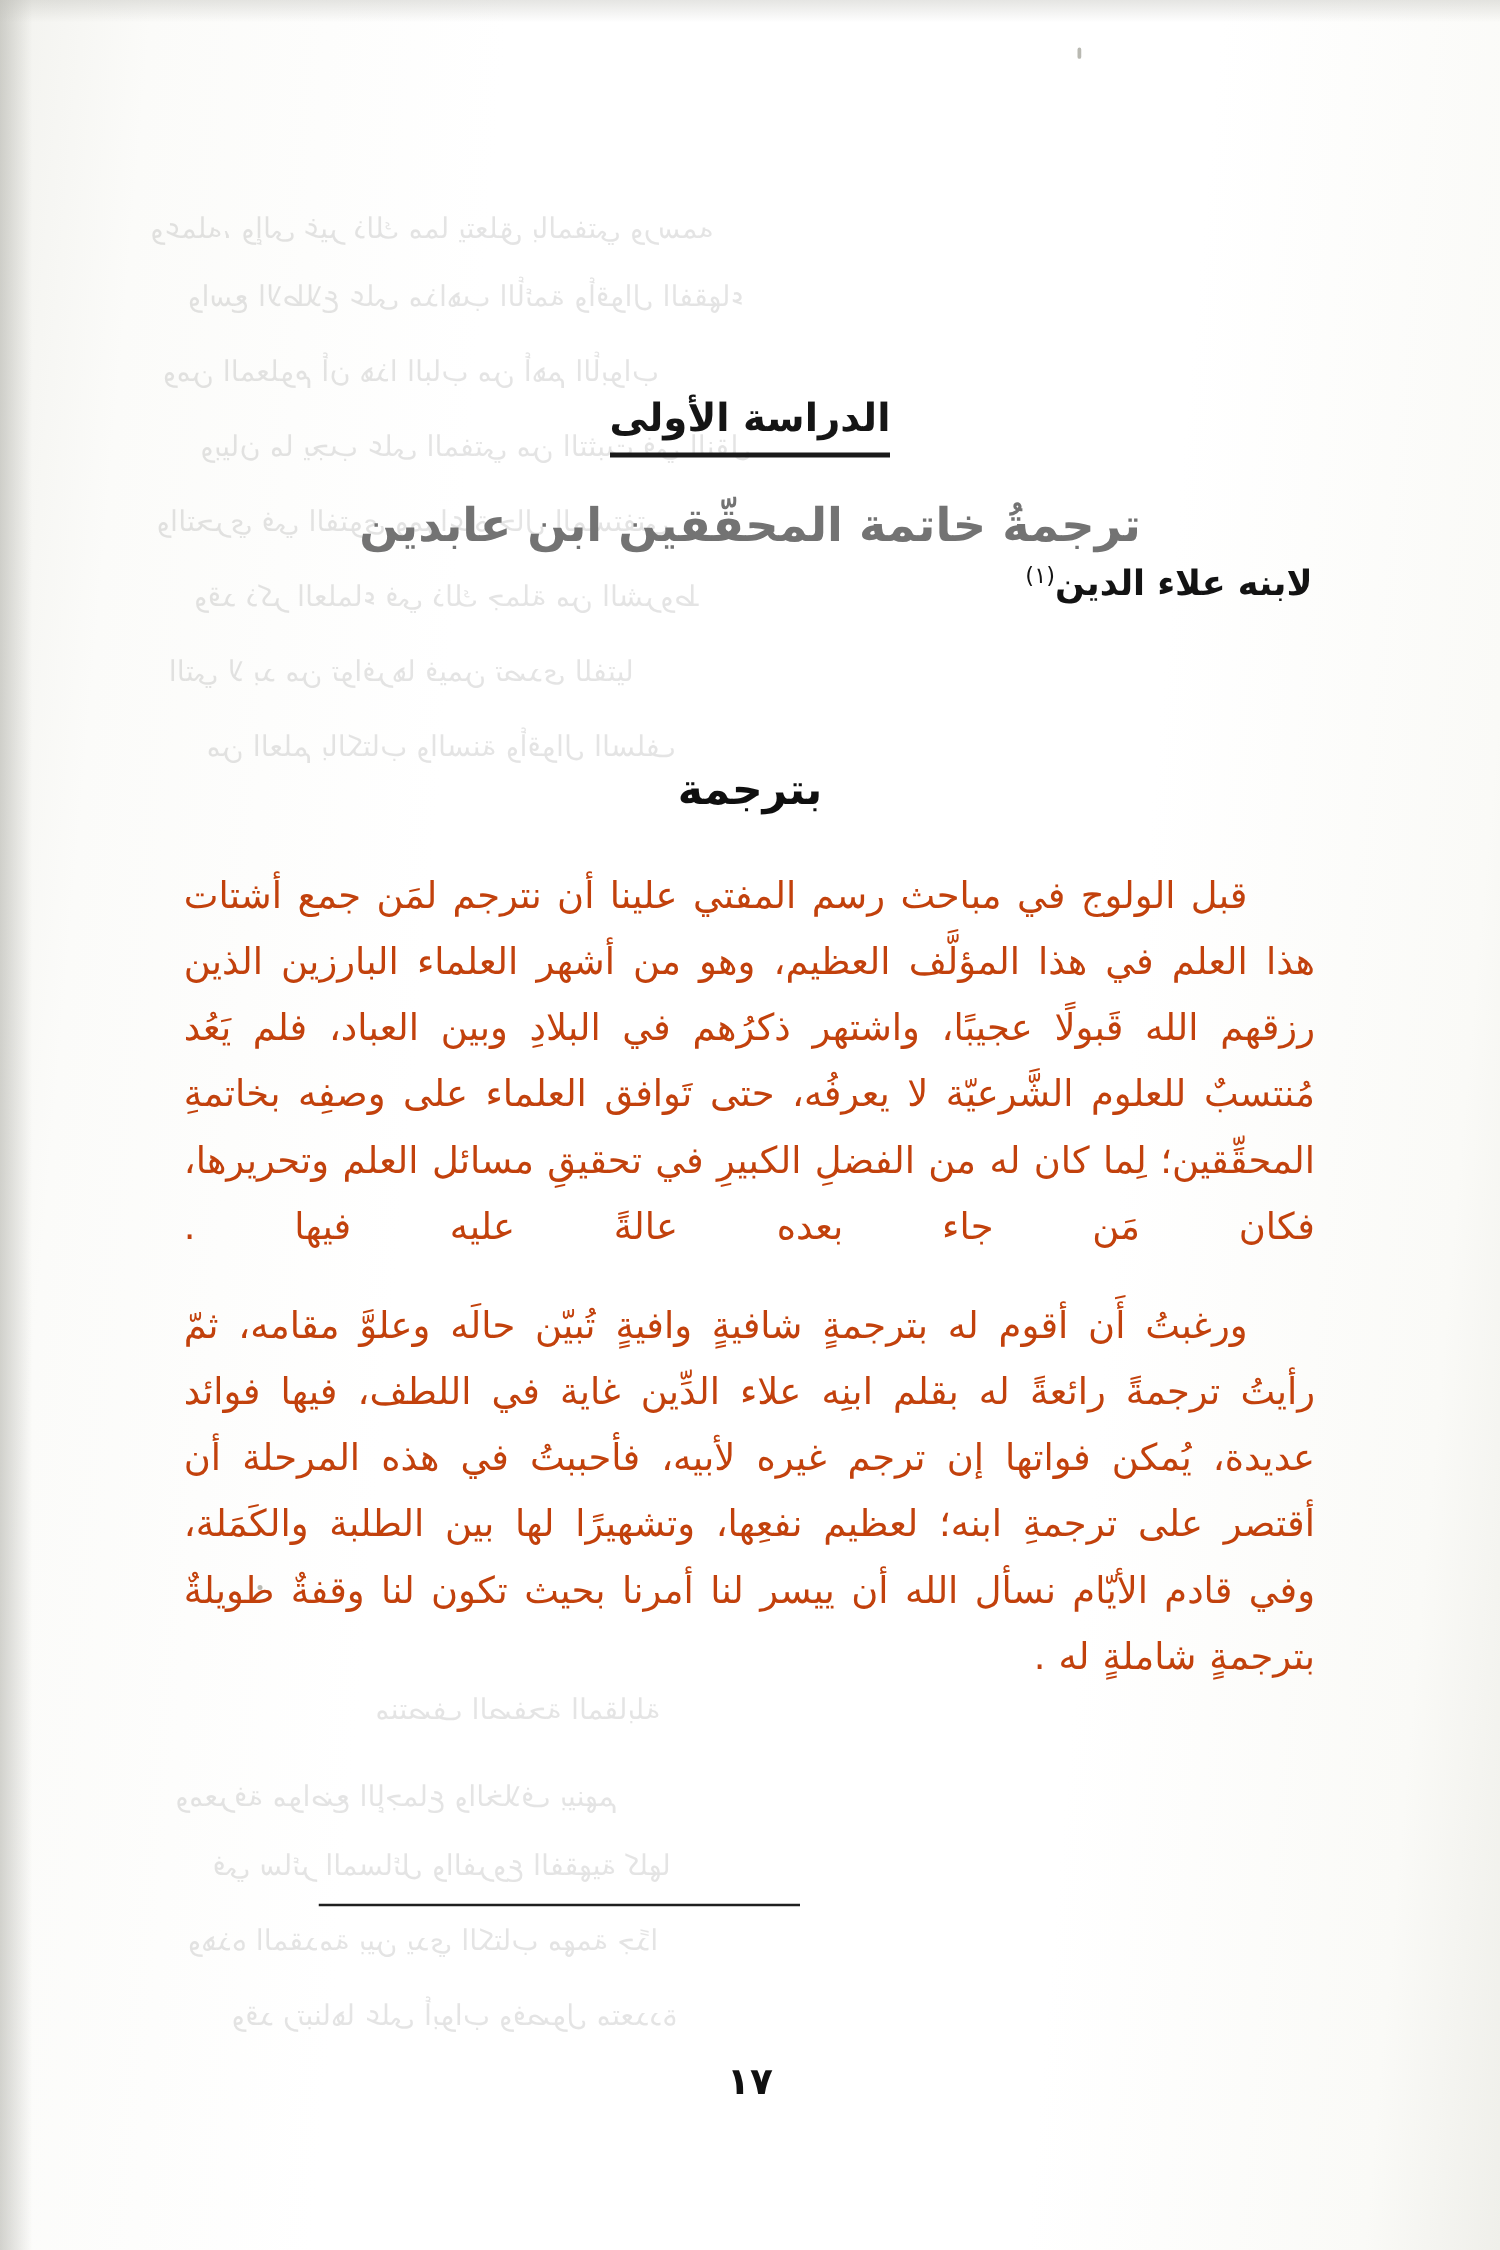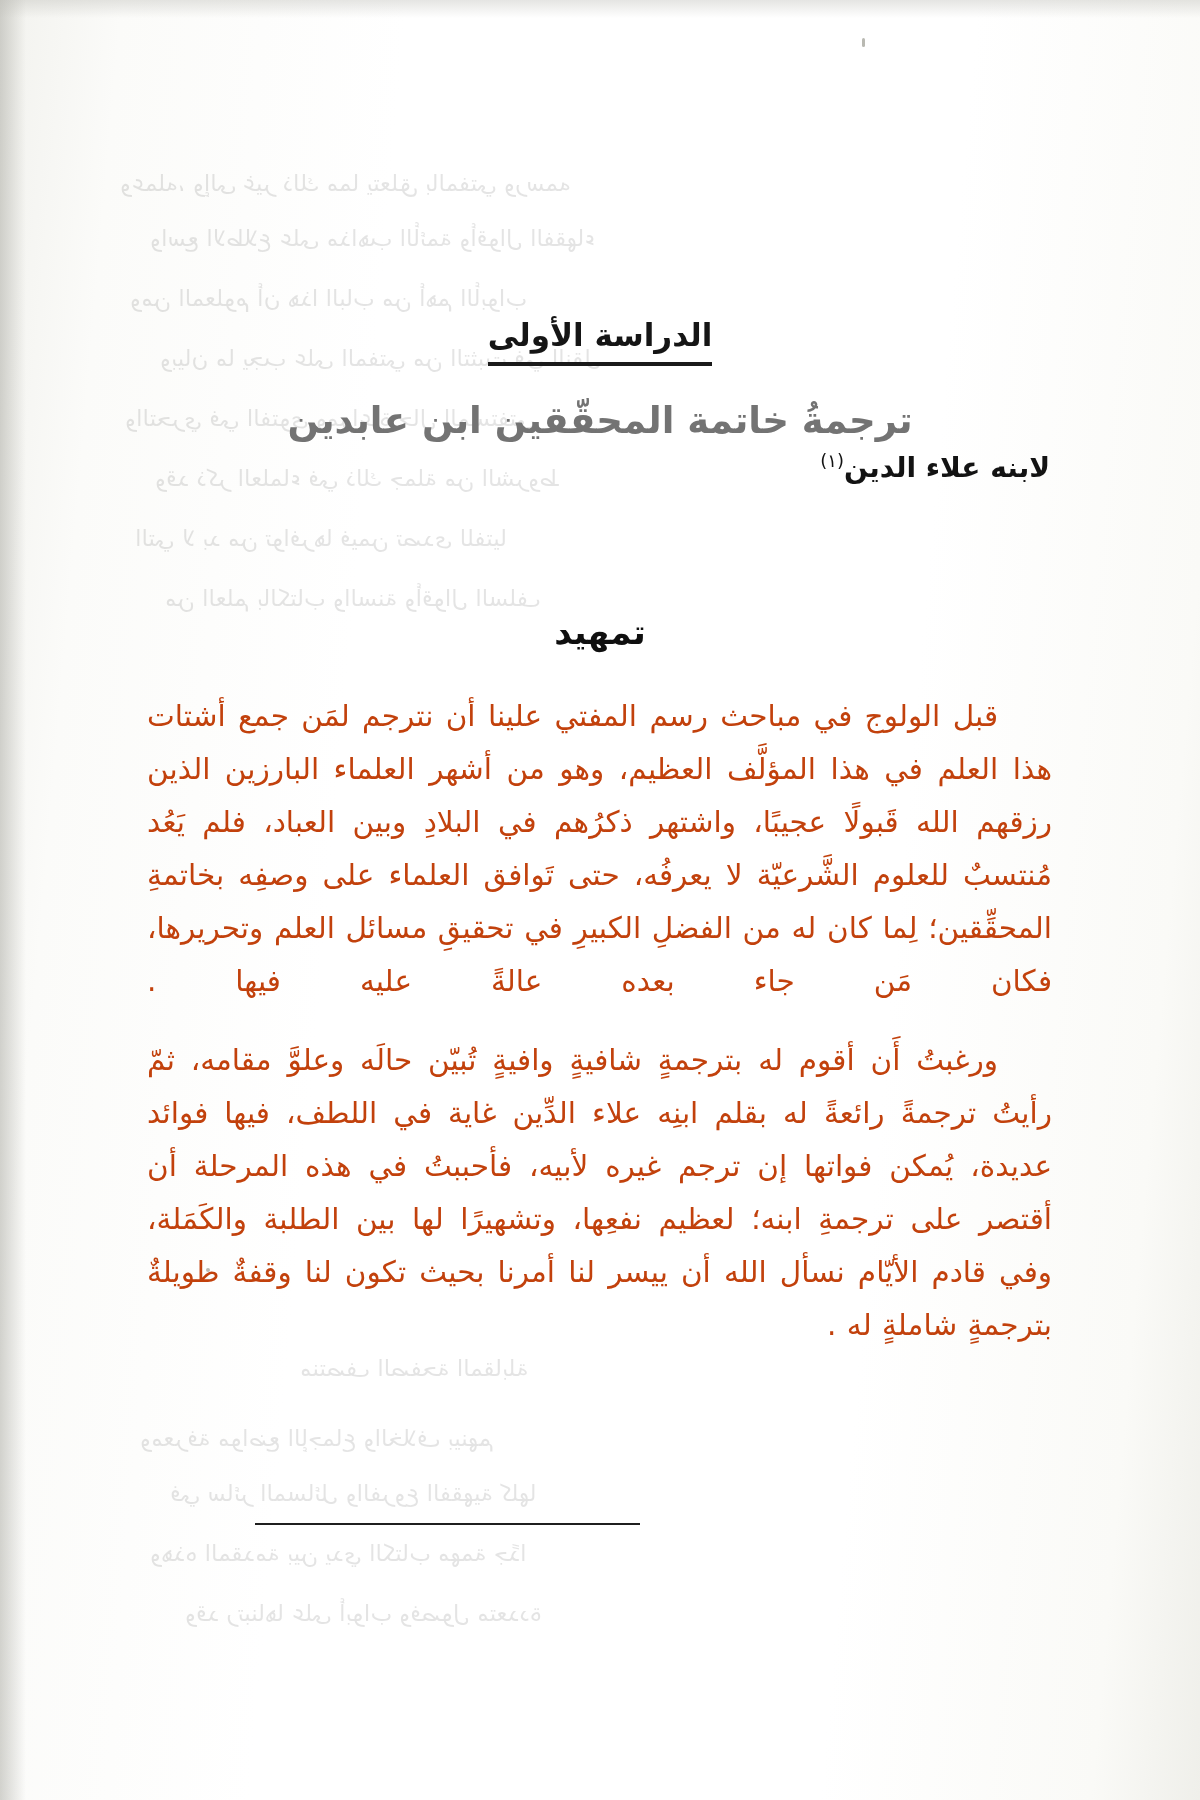--- a/index.html
+++ b/index.html
@@ -221,25 +221,26 @@
     <div class="heading-block">
       <div>
         <span class="study-label">الدراسة الأولى</span>
       </div>
       <div class="main-title">ترجمةُ خاتمة المحقّقين ابن عابدين</div>
       <div class="sub-title">
         <span>لابنه علاء الدين</span><span class="fn-ref">(١)</span>
       </div>
     </div>
 
-    <div class="section-heading">تمهيد</div>
+    <div class="section-heading">بترجمة</div>
 
     <div class="body">
       <p class="para"><span class="indent"></span><span>قبل الولوج في مباحث رسم المفتي علينا أن نترجم لمَن جمع أشتات هذا العلم في هذا المؤلَّف العظيم، وهو من أشهر العلماء البارزين الذين رزقهم الله قَبولًا عجيبًا، واشتهر ذكرُهم في البلادِ وبين العباد، فلم يَعُد مُنتسبٌ للعلوم الشَّرعيّة لا يعرفُه، حتى تَوافق العلماء على وصفِه بخاتمةِ المحقِّقين؛ لِما كان له من الفضلِ الكبيرِ في تحقيقِ مسائل العلم وتحريرها، فكان مَن جاء بعده عالةً عليه فيها .</span></p>
       <p class="para last-free"><span class="indent"></span><span>ورغبتُ أَن أقوم له بترجمةٍ شافيةٍ وافيةٍ تُبيّن حالَه وعلوَّ مقامه، ثمّ رأيتُ ترجمةً رائعةً له بقلم ابنِه علاء الدِّين غاية في اللطف، فيها فوائد عديدة، يُمكن فواتها إن ترجم غيره لأبيه، فأحببتُ في هذه المرحلة أن أقتصر على ترجمةِ ابنه؛ لعظيم نفعِها، وتشهيرًا لها بين الطلبة والكَمَلة، وفي قادم الأيّام نسأل الله أن ييسر لنا أمرنا بحيث تكون لنا وقفةٌ طويلةٌ بترجمةٍ شاملةٍ له .</span></p>
     </div>
 
     <div class="fn-rule"></div>
 
 
+    <div class="page-number">١٧</div>
 
   </div>
 </div>
 
 </body></html>

